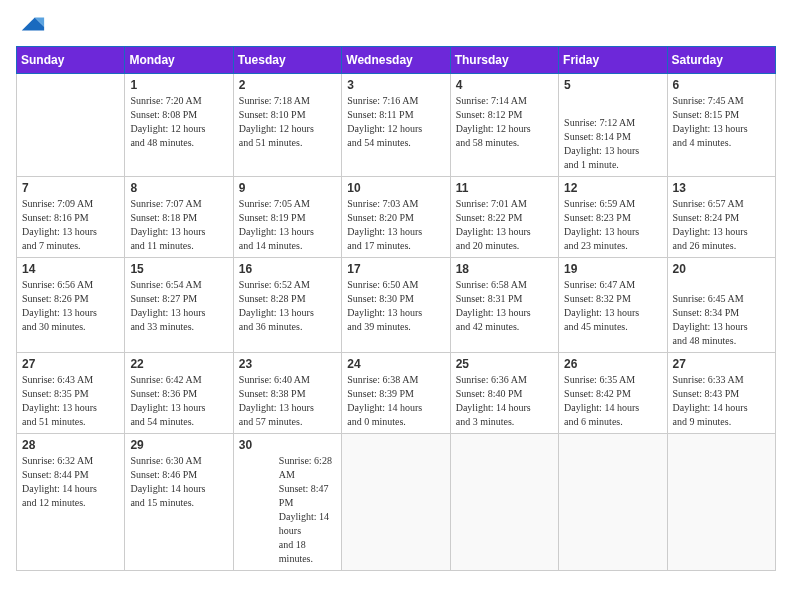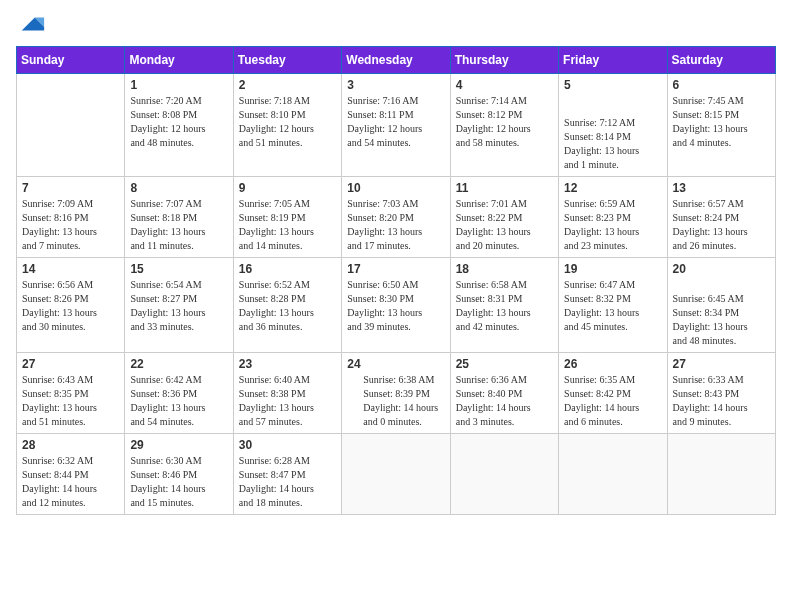--- a/index.html
+++ b/index.html
@@ -287,21 +287,21 @@
         </td>
         <td>
           <span class="day-num">23</span>
           <div class="day-info" style="white-space: pre-line;">Sunrise: 6:40 AM
 Sunset: 8:38 PM
 Daylight: 13 hours
 and 57 minutes.</div>
         </td>
         <td>
           <span class="day-num">24</span>
-          <div class="day-info" style="white-space: pre-line; margin-left: 16px;">Sunrise: 6:38 AM
+          <div class="day-info" style="white-space: pre-line;">Sunrise: 6:38 AM
 Sunset: 8:39 PM
 Daylight: 14 hours
 and 0 minutes.</div>
         </td>
         <td>
           <span class="day-num">25</span>
           <div class="day-info" style="white-space: pre-line;">Sunrise: 6:36 AM
 Sunset: 8:40 PM
 Daylight: 14 hours
 and 3 minutes.</div>
@@ -331,21 +331,21 @@
         </td>
         <td>
           <span class="day-num">29</span>
           <div class="day-info" style="white-space: pre-line;">Sunrise: 6:30 AM
 Sunset: 8:46 PM
 Daylight: 14 hours
 and 15 minutes.</div>
         </td>
         <td>
           <span class="day-num">30</span>
-          <div class="day-info" style="white-space: pre-line;">Sunrise: 6:28 AM
+          <div class="day-info" style="white-space: pre-line; margin-left: 40px;">Sunrise: 6:28 AM
 Sunset: 8:47 PM
 Daylight: 14 hours
 and 18 minutes.</div>
         </td>
         <td class="empty-cell"></td>
         <td class="empty-cell"></td>
         <td class="empty-cell"></td>
         <td class="empty-cell"></td>
       </tr>
     </tbody>

